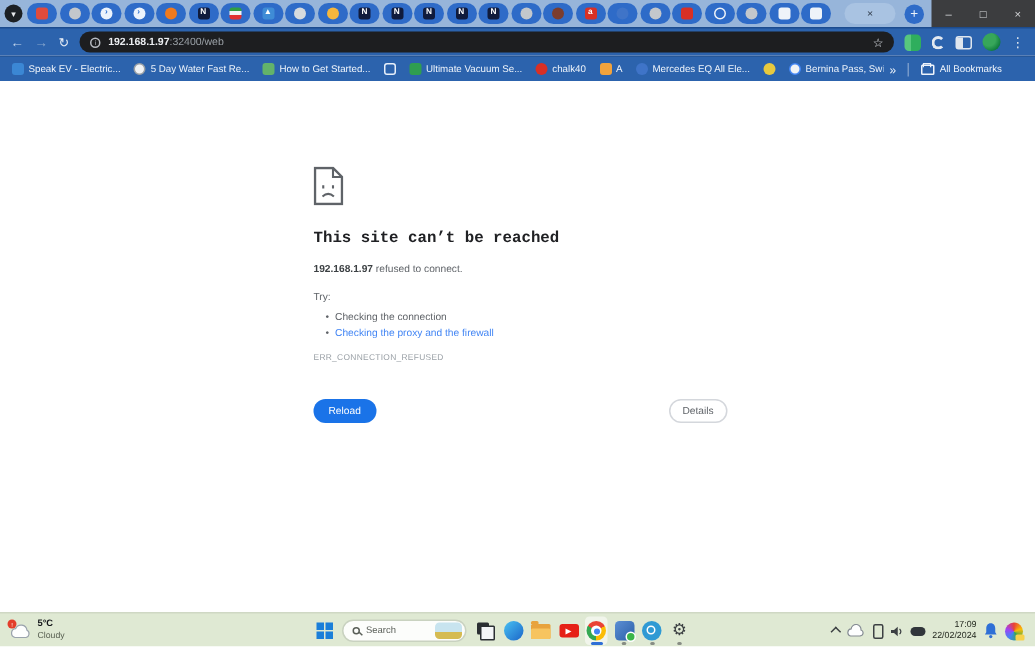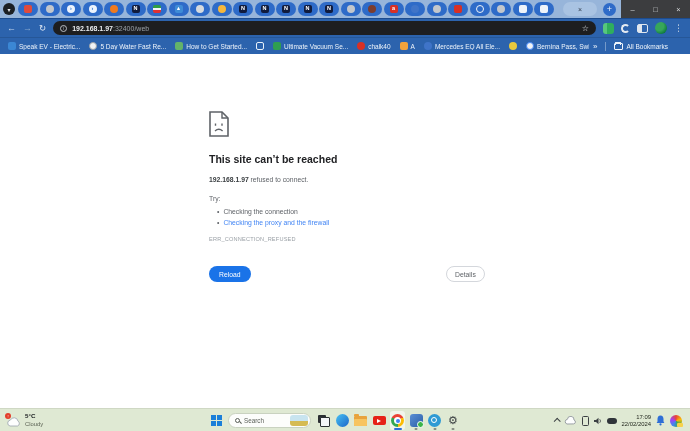--- a/index.html
+++ b/index.html
@@ -56,21 +56,21 @@
   .bm-overflow{color:#eef4fb;font-size:8px;margin:0 8px 0 4px;}
   .bm-div{width:1px;height:9px;background:rgba(255,255,255,.35);margin-right:8px;}
   .all-bm{display:flex;align-items:center;gap:3px;color:#eef4fb;font-size:6.5px;margin-right:14px;white-space:nowrap;}
   .folder{width:9px;height:7px;border:1px solid #eef4fb;border-radius:1px;position:relative;flex:none;}
   .folder::before{content:"";position:absolute;top:-2px;left:0;width:4px;height:2px;
     border:1px solid #eef4fb;border-bottom:none;border-radius:1px 1px 0 0;}
 
   
   .page{position:absolute;top:54px;left:0;width:690px;height:354px;background:var(--page-bg);}
   .err-icon{position:absolute;left:209px;top:57px;}
-  .err-title{position:absolute;left:209px;top:99px;font-size:10.5px;font-weight:bold;color:#202124;}
+  .err-title{position:absolute;left:209px;top:99px;font-size:10.5px;font-weight:bold;color:#202124;font-family:Liberation Mono, monospace;}
   .err-msg{position:absolute;left:209px;top:122px;font-size:6.8px;color:#5f6368;}
   .err-msg b{color:#3c4043;}
   .err-try{position:absolute;left:209px;top:141px;font-size:6.8px;color:#5f6368;}
   .err-list{position:absolute;left:217px;top:152px;margin:0;padding:0;}
   .err-list li{list-style:none;display:flex;gap:4px;font-size:6.8px;color:#5f6368;line-height:11px;}
   .err-list .bullet{color:#5f6368;}
   .err-list .link{color:var(--link-blue);}
   .err-code{position:absolute;left:209px;top:182px;font-size:5.6px;color:#9aa0a6;letter-spacing:.2px;}
   .reload-btn{position:absolute;left:209px;top:212px;height:16px;padding:0 10px;border:none;
     background:var(--accent-blue);color:#fff;font-size:6.8px;border-radius:8px;font-family:inherit;}

